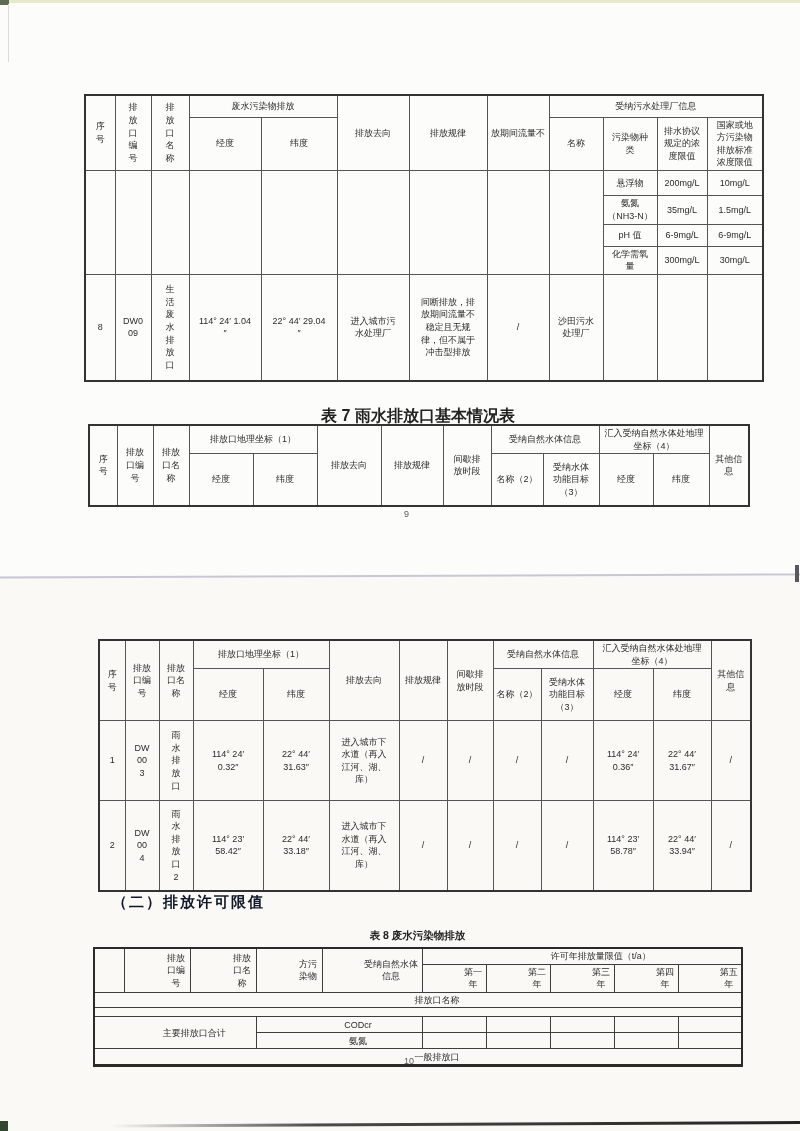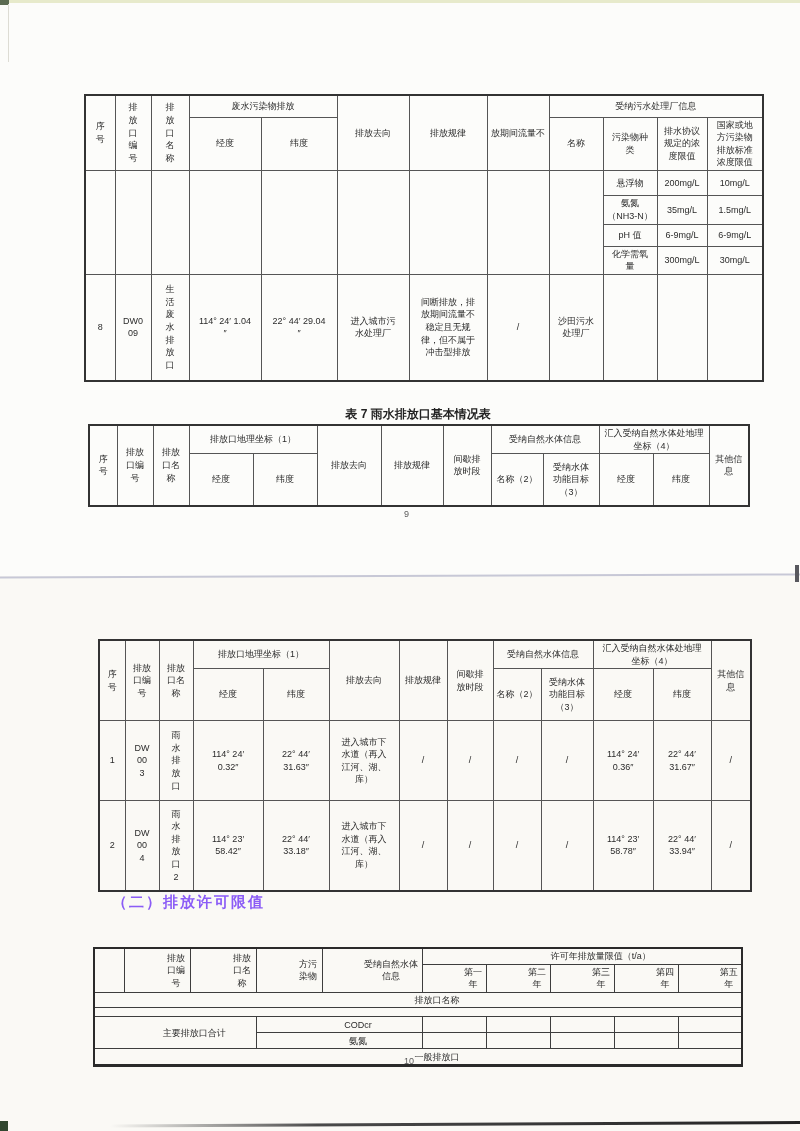--- a/index.html
+++ b/index.html
@@ -19,22 +19,22 @@
   .corner-bl{position:absolute;left:0;top:1121px;width:8px;height:10px;background:#31472f;}
 
   
   table.t{border-collapse:collapse;table-layout:fixed;position:absolute;background:transparent;}
   .t td{border:1px solid #555;font-size:9px;line-height:1.4;text-align:center;vertical-align:middle;
     padding:1px 2px;white-space:pre-line;color:#2b2b2b;overflow:hidden;}
   table.t{border:2px solid #333;}
   #t8{border-bottom-width:3px;border-color:#2a2a2a;}
   #t8 td{border-color:#3d3d3d;padding-left:40px;}
 
-  .ttl{position:absolute;font-size:12px;font-weight:bold;color:#222;text-align:center;}
-  .sec-head{position:absolute;left:112px;top:893px;font-size:15px;font-weight:bold;letter-spacing:2px;color:#8b5cf6;}
+  .ttl{position:absolute;font-size:16px;font-weight:bold;color:#222;text-align:center;}
+  .sec-head{position:absolute;left:112px;top:893px;font-size:15px;font-weight:bold;letter-spacing:2px;color:#0f172a;}
   .pnum{position:absolute;font-size:9px;color:#5a5a5a;}
 </style>
 </head>
 <body>
 
 <div class="canvas">
   <div class="page-top"></div>
   <div class="page-bottom"></div>
 
   <div class="edge-top"></div>
@@ -312,20 +312,21 @@
 58.78″</td>
       <td>22° 44′
 33.94″</td>
       <td>/</td>
     </tr>
   </tbody>
     </table>
 
   <div class="sec-head">（二）排放许可限值</div>
 
+  <div class="ttl" style="left:93px;top:929px;width:649px;font-size:10.5px;">表 8  废水污染物排放</div>
 
   <table class="t" id="t8" style="left:93px;top:947px;width:648px;">
     <colgroup>
       <col style="width:30px">
         <col style="width:66px">
         <col style="width:66px">
       <col style="width:66px">
         <col style="width:100px">
       <col style="width:64px">
         <col style="width:64px">

